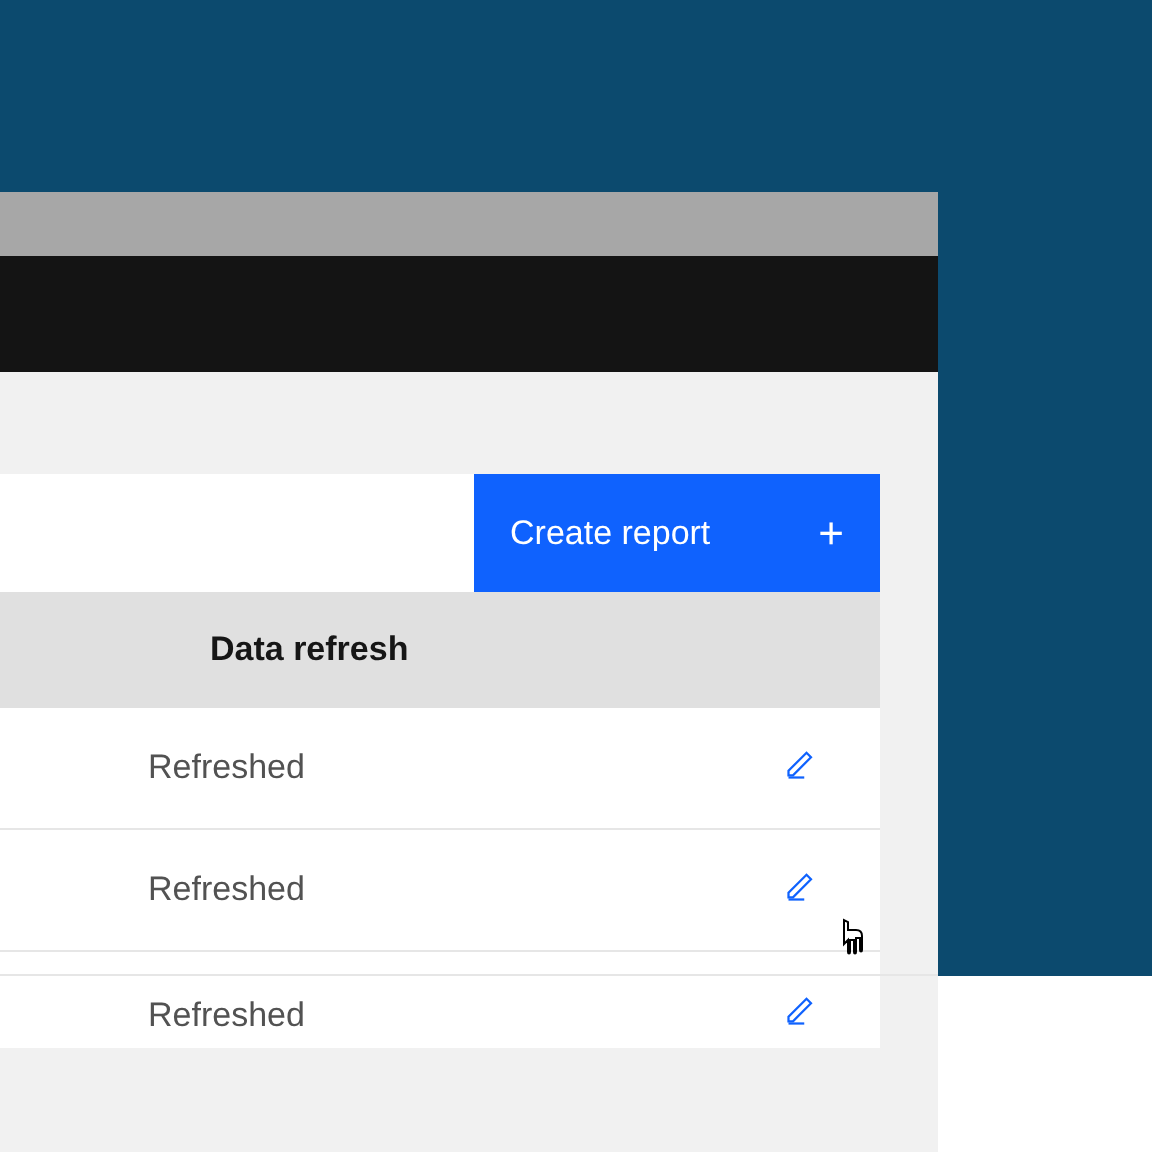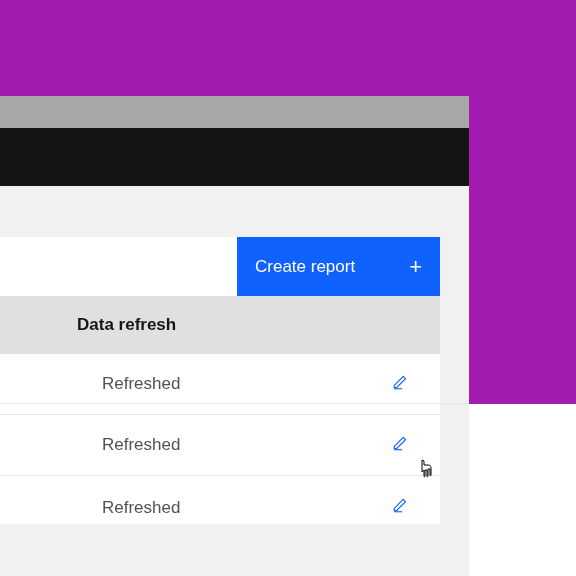--- a/index.html
+++ b/index.html
@@ -13,22 +13,22 @@
       font-family: -apple-system, BlinkMacSystemFont, "Segoe UI", Helvetica, Arial, sans-serif;
       background: #ffffff;
       overflow: hidden;
       position: relative;
     }
     .outer-container {
       position: absolute;
       top: 0;
       left: 0;
       width: 576px;
-      height: 404px;
-      background: #a21caf;
+      height: 488px;
+      background: #0c4a6e;
     }
     .gray-bar {
       position: absolute;
       left: 0;
       top: 96px;
       width: 469px;
       height: 32px;
       background: #a7a7a7;
     }
     .black-bar {
@@ -73,33 +73,33 @@
       font-size: 22px;
       font-weight: 300;
       line-height: 1;
     }
     .header-row {
       position: relative;
       height: 58px;
       background: #e0e0e0;
       display: flex;
       align-items: center;
-      padding-left: 77px;
+      padding-left: 105px;
       font-size: 17px;
       font-weight: 600;
       color: #161616;
       border-bottom: 1px solid #e0e0e0;
     }
     .data-row {
       position: relative;
       height: 61px;
       background: #ffffff;
       display: flex;
       align-items: center;
-      padding-left: 102px;
+      padding-left: 74px;
       font-size: 17px;
       color: #525252;
       border-bottom: 1px solid #e6e6e6;
     }
     .edit-btn {
       position: absolute;
       right: 22px;
       top: 50%;
       transform: translateY(-50%);
       width: 34px;

